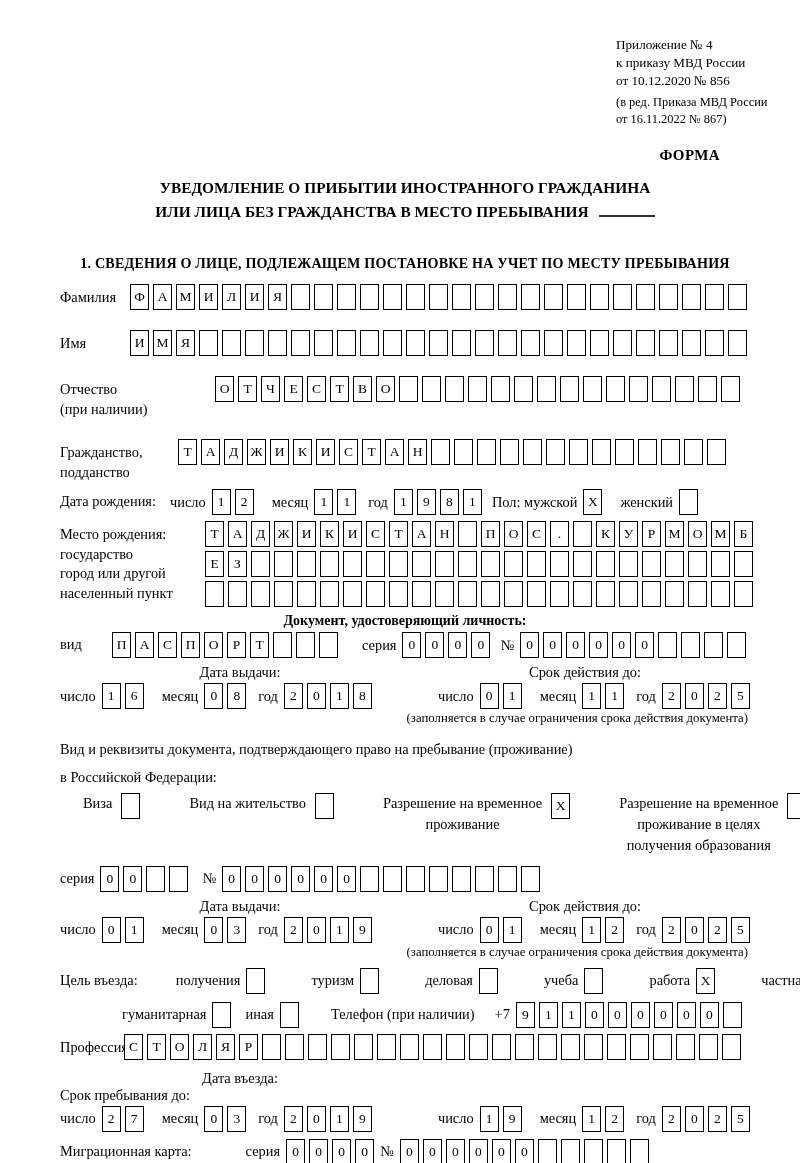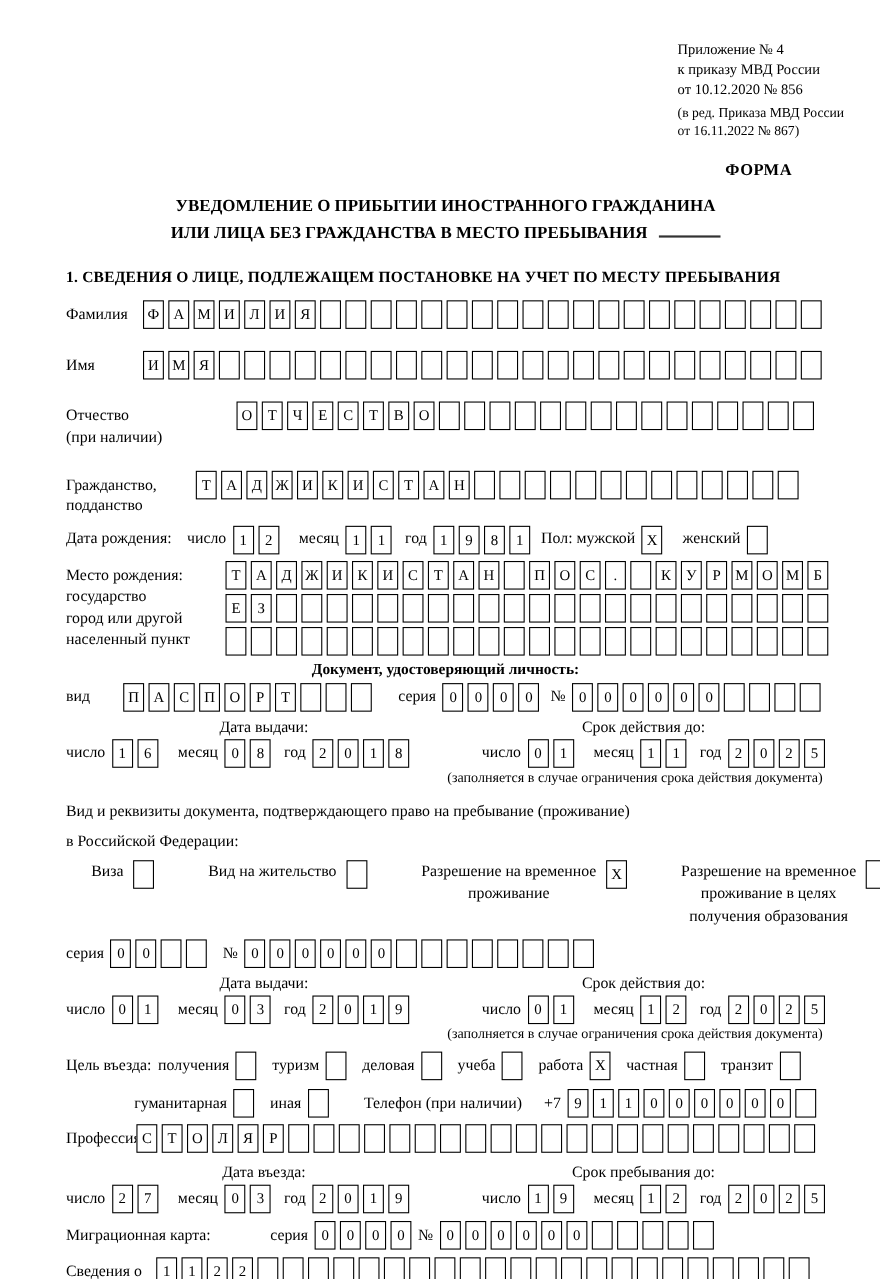--- a/index.html
+++ b/index.html
@@ -7,21 +7,21 @@
     width:800px;height:1163px;background:#ffffff;color:#000;
     box-sizing:border-box;padding:36px 50px 0 60px;
     font-family:"Liberation Serif","DejaVu Serif",serif;
     position:relative;overflow:hidden;
   }
   .appendix{margin-left:556px;width:200px;font-size:13.2px;line-height:1.35;}
   .appendix .rev{font-size:12.4px;margin-top:5px;line-height:1.3;}
   .forma{text-align:right;padding-right:30px;font-weight:bold;font-size:15px;margin-top:20px;letter-spacing:.4px;}
   .title{ text-align:center;font-weight:bold;font-size:15.4px;line-height:1.55;margin-top:12px;}
   .blank-line{display:inline-block;width:56px;border-bottom:2.2px solid #333;height:.95em;margin-left:10px;}
-  .sect{font-weight:bold;font-size:14.1px;margin-top:20px;letter-spacing:.2px;}
+  .sect{font-weight:bold;font-size:14.1px;margin-top:32px;letter-spacing:.2px;text-align:center;}
   .frow{display:flex;align-items:flex-start;margin-top:20px;}
   .vcenter{align-items:center;}
   .flabel{font-size:14.4px;line-height:1.35;padding-top:4px;flex:none;}
   .cells{display:flex;flex:none;}
   .cell{
     width:19px;height:26px;border:1.7px solid #000;box-sizing:border-box;
     margin-right:4px;display:inline-flex;align-items:center;justify-content:center;
     font-size:13.5px;flex:none;background:#fff;
   }
   .stack>.cells{margin-bottom:4px;}
@@ -493,21 +493,21 @@
     <span class="dlabel" style="margin-left:8px;">год</span>
     <div class="cells">
         <span class="cell">2</span>
         <span class="cell">0</span>
         <span class="cell">2</span>
         <span class="cell">5</span>
       </div>
   </div>
   <div class="note">(заполняется в случае ограничения срока действия документа)</div>
 
-  <div class="frow vcenter" style="margin-top:8px;">
+  <div class="frow vcenter" style="margin-top:8px;gap:32px;">
     <span class="dlabel first">Цель въезда:</span>
     <div class="purpose">
       <span class="txt">получения</span>
       <div class="cells">
           <span class="cell"></span>
         </div>
     </div>
     <div class="purpose">
       <span class="txt">туризм</span>
       <div class="cells">
@@ -601,21 +601,21 @@
         <span class="cell"></span>
         <span class="cell"></span>
         <span class="cell"></span>
         <span class="cell"></span>
         <span class="cell"></span>
         <span class="cell"></span>
         <span class="cell"></span>
       </div>
   </div>
 
-  <div class="frow" style="margin-top:10px;">
+  <div class="frow" style="margin-top:10px;flex-direction:column;">
     <div class="dhead" style="width:360px;">Дата въезда:</div>
     <div class="dhead" style="flex:1;">Срок пребывания до:</div>
   </div>
   <div class="frow vcenter" style="margin-top:2px;">
     <span class="dlabel first">число</span>
     <div class="cells">
         <span class="cell">2</span>
         <span class="cell">7</span>
       </div>
     <span class="dlabel">месяц</span>

